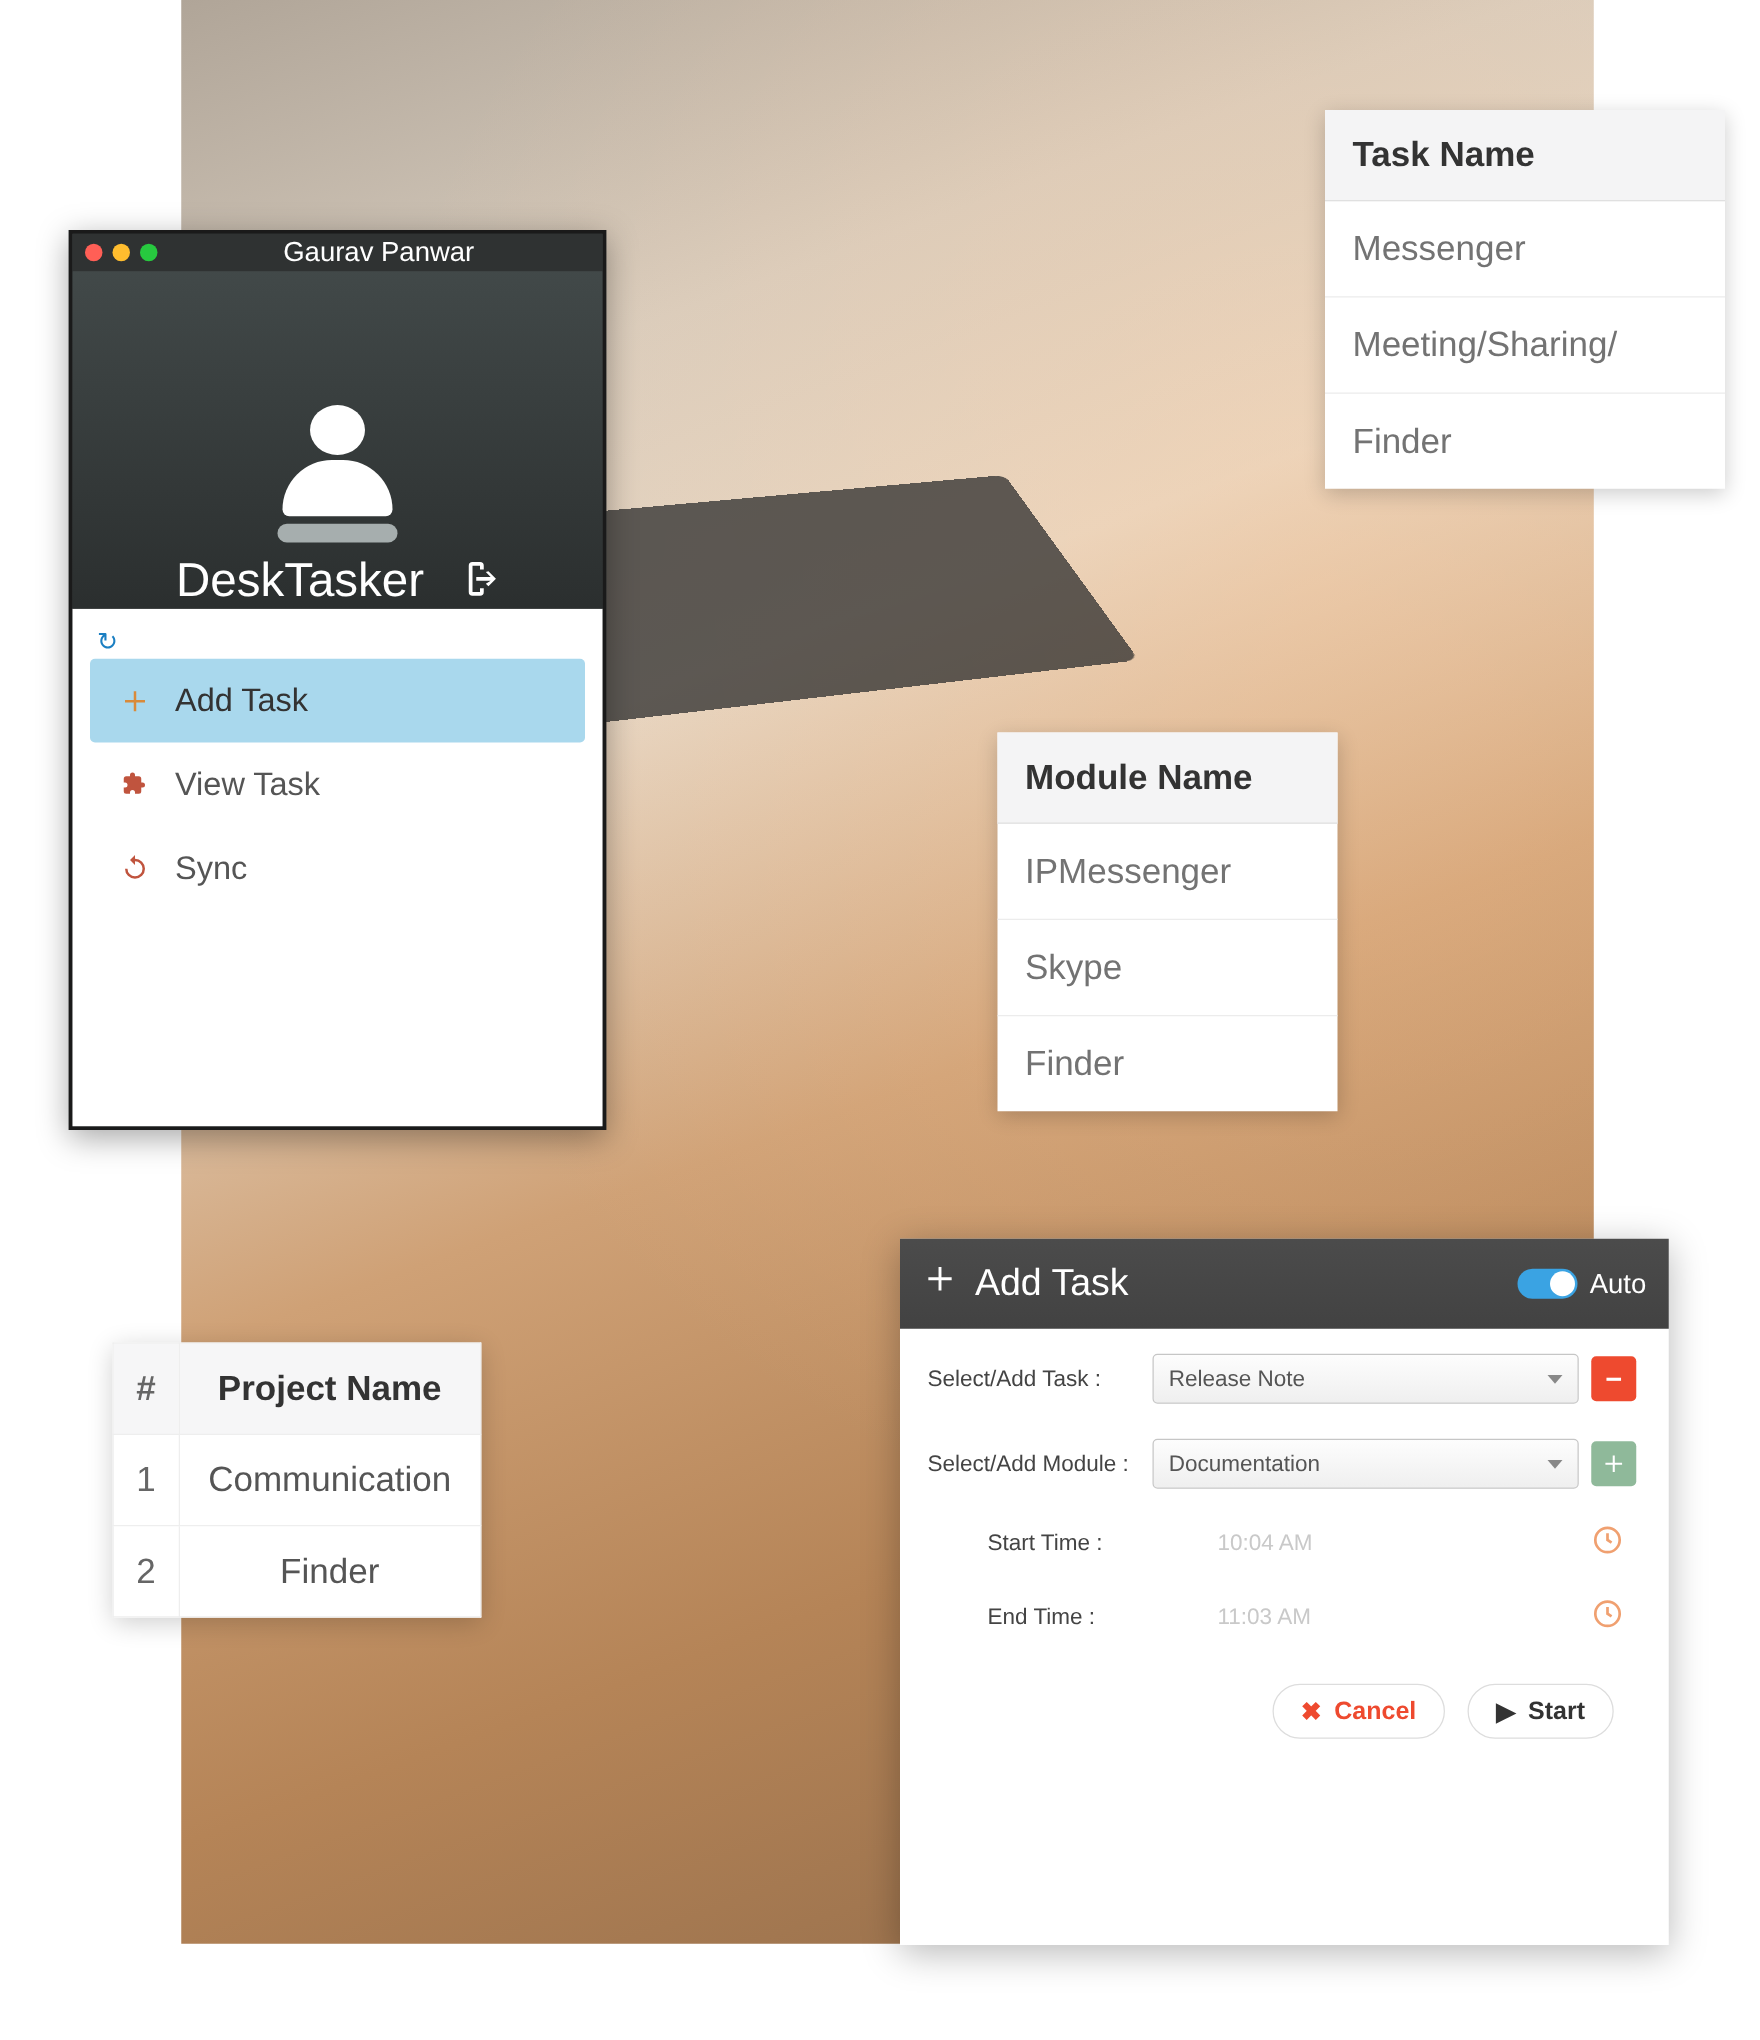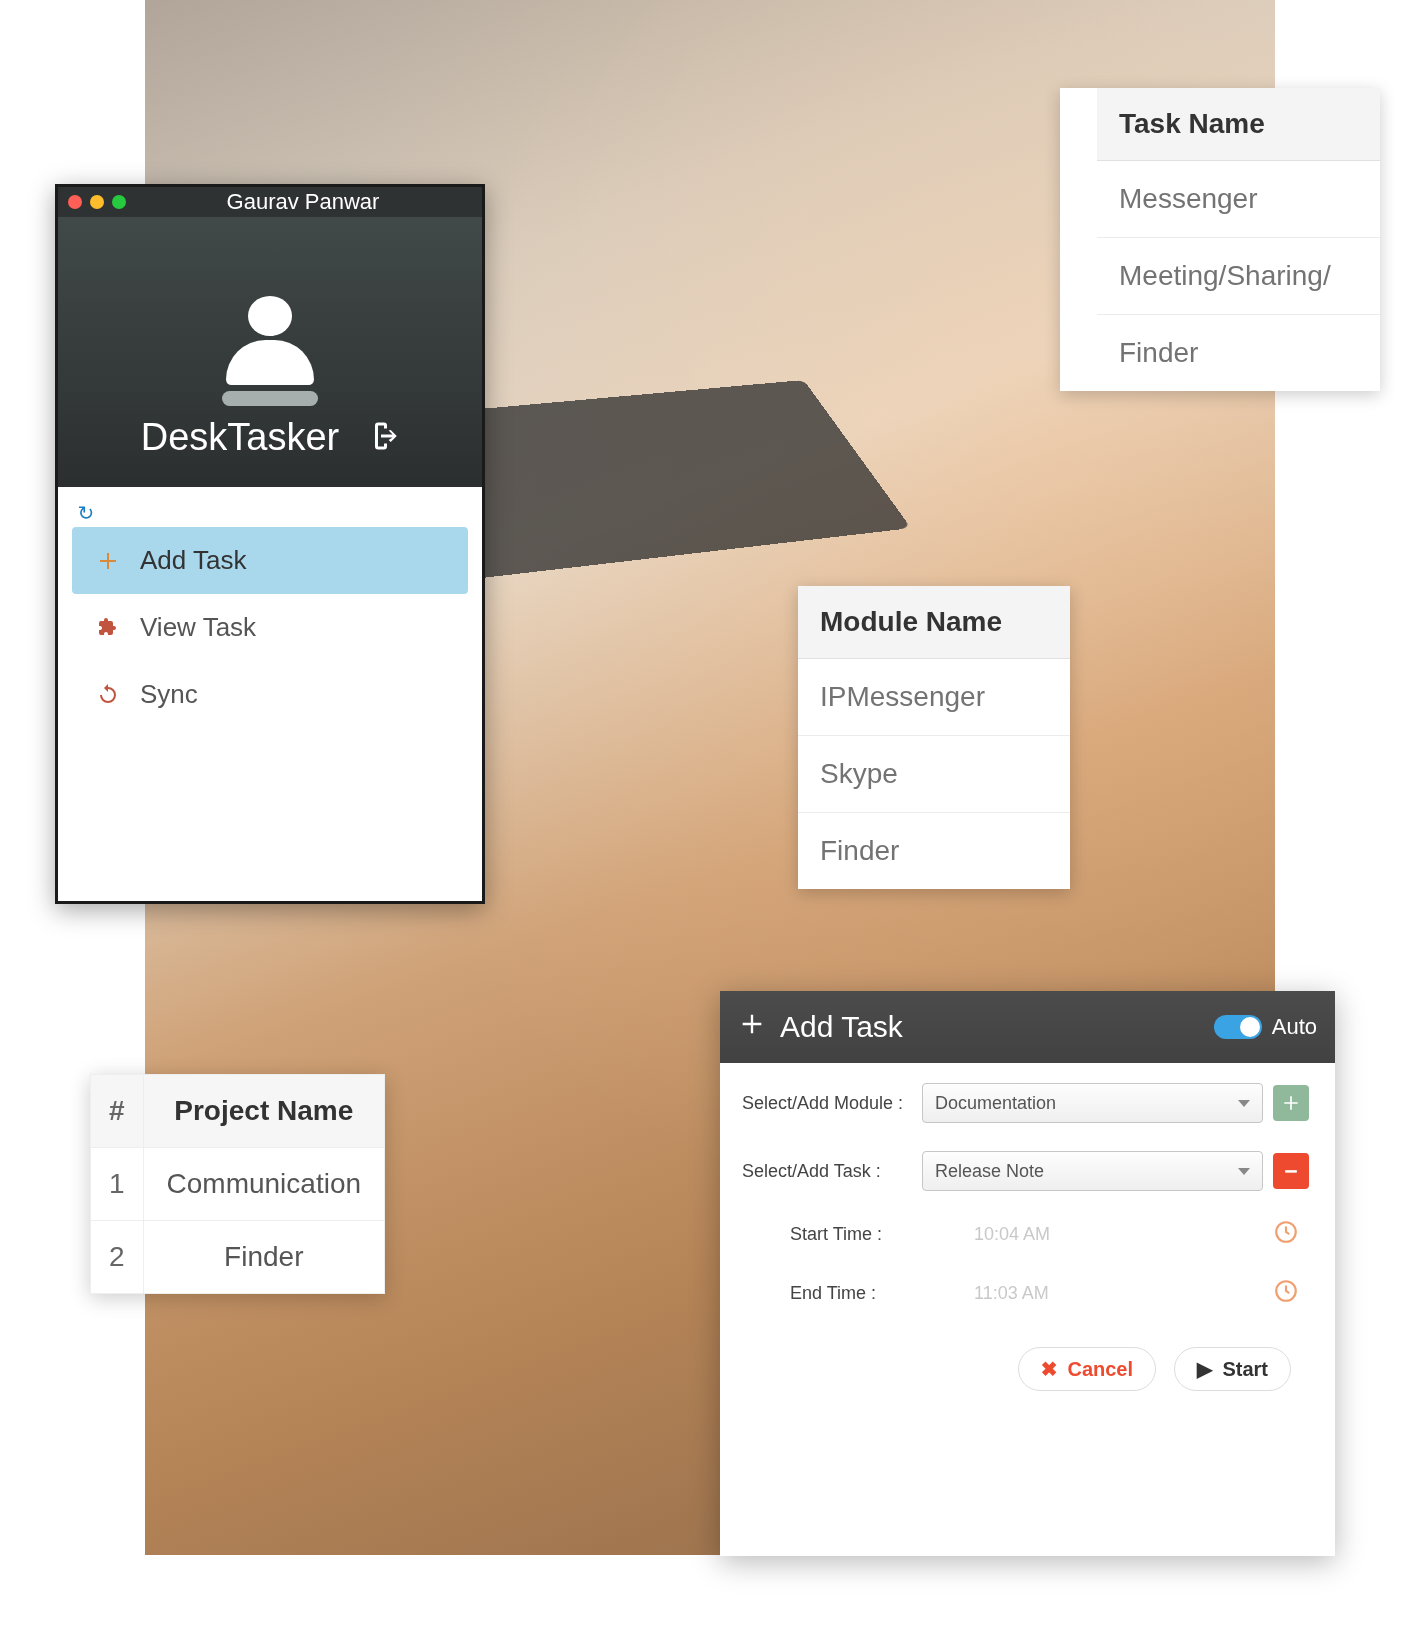--- a/index.html
+++ b/index.html
@@ -55,21 +55,20 @@
   .tr-green { background: #27c93f; }
   .username { flex: 1; text-align: center; color: #fff; font-size: 22px; font-weight: 400; }
   .dt-header {
     height: 270px;
     position: relative;
     display: flex;
     flex-direction: column;
     align-items: center;
     justify-content: flex-end;
     color: #fff;
-    padding-bottom: 28px;
   }
   .dt-bg {
     position: absolute; inset: 0;
     background: linear-gradient(180deg, rgba(70,80,80,0.6), rgba(40,44,44,0.85));
   }
   .avatar {
     position: relative;
     width: 110px; height: 110px;
     display: flex; flex-direction: column; align-items: center;
   }
@@ -97,21 +96,20 @@
   .menu-item.selected { background: #a9d8ed; color: #333; }
   .mi-icon { width: 28px; height: 28px; display: inline-flex; align-items: center; justify-content: center; }
 
   
   .task-list {
     position: absolute;
     left: 1060px; top: 88px;
     width: 320px;
     background: #fff;
     box-shadow: 0 4px 16px rgba(0,0,0,0.2);
-    padding-left: 37px;
   }
   .list-header {
     background: #f4f4f5;
     font-weight: 700; font-size: 28px; color: #333;
     padding: 20px 22px;
     border-bottom: 1px solid #e0e0e0;
   }
   .list-row {
     font-size: 28px; color: #737373;
     padding: 22px 22px;
@@ -324,41 +322,41 @@
     </div>
     <div class="at-auto">
       <div class="toggle"></div>
       <span>Auto</span>
     </div>
   </div>
   <div class="at-body">
 
 
     <div class="form-row">
+      <span>Select/Add Task :</span>
+      <div class="select">
+        <span>Release Note</span>
+        <span class="caret"></span>
+      </div>
+      <div class="sq-btn sq-remove">
+        <svg viewBox="0 0 24 24" width="20" height="20" fill="#fff">
+            <rect x="5" y="11" width="14" height="3"></rect>
+          </svg>
+      </div>
+    </div>
+
+    <div class="form-row">
       <span>Select/Add Module :</span>
       <div class="select">
         <span>Documentation</span>
         <span class="caret"></span>
       </div>
       <div class="sq-btn sq-add">
         <svg viewBox="0 0 24 24" width="20" height="20" fill="#fff">
             <path d="M11 4h2v7h7v2h-7v7h-2v-7H4v-2h7z"></path>
-          </svg>
-      </div>
-    </div>
-
-    <div class="form-row">
-      <span>Select/Add Task :</span>
-      <div class="select">
-        <span>Release Note</span>
-        <span class="caret"></span>
-      </div>
-      <div class="sq-btn sq-remove">
-        <svg viewBox="0 0 24 24" width="20" height="20" fill="#fff">
-            <rect x="5" y="11" width="14" height="3"></rect>
           </svg>
       </div>
     </div>
 
     <div class="time-row">
       <span>Start Time :</span>
       <span class="time-val">10:04 AM</span>
       <span class="clock">
         <svg viewBox="0 0 24 24" fill="none" stroke="#f0a070" stroke-width="2">
             <circle cx="12" cy="12" r="9"></circle>

